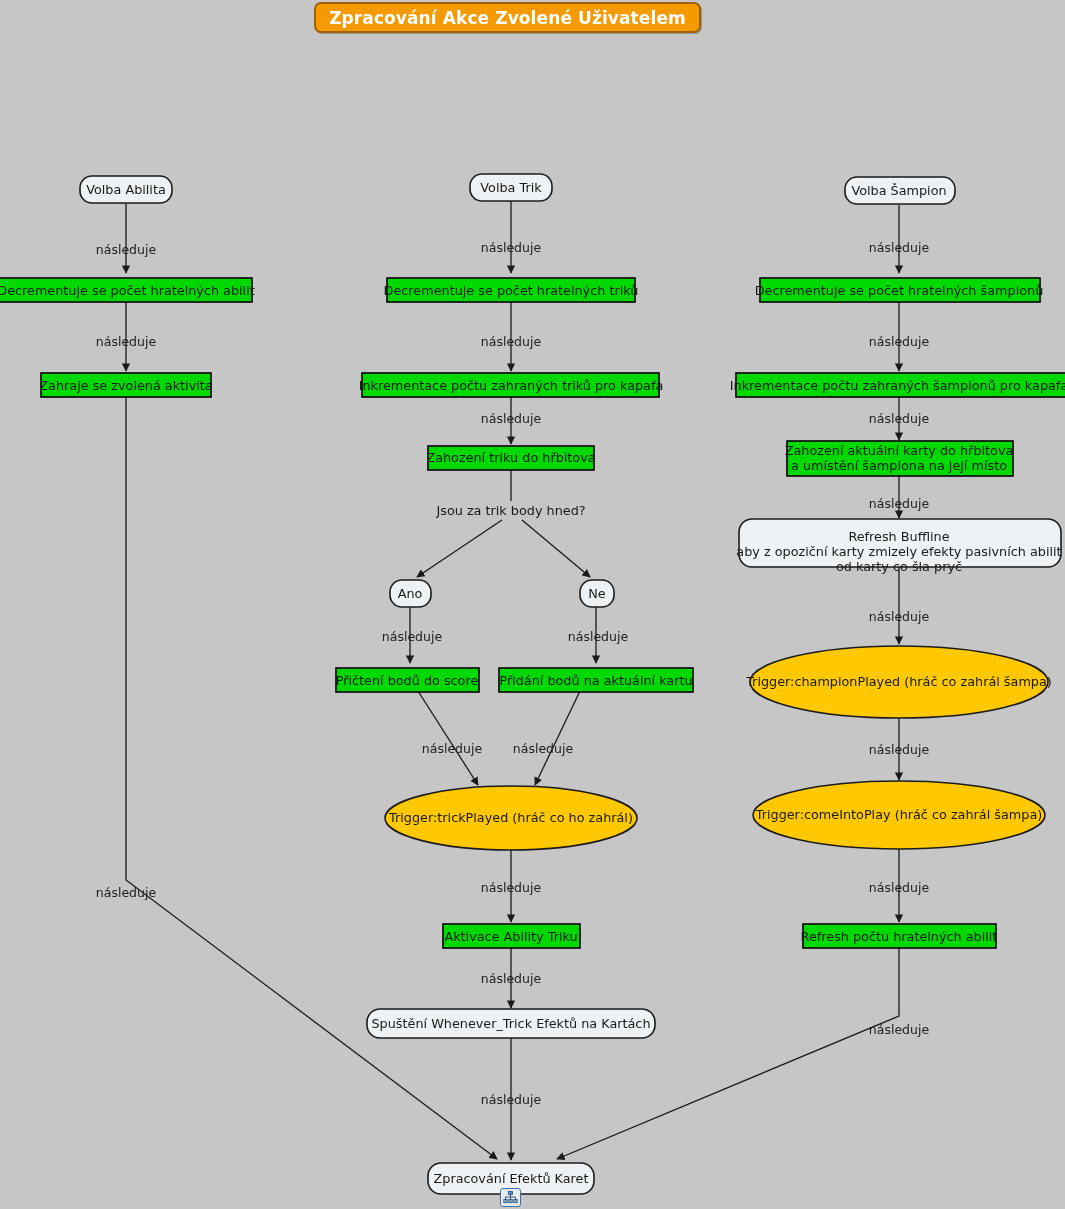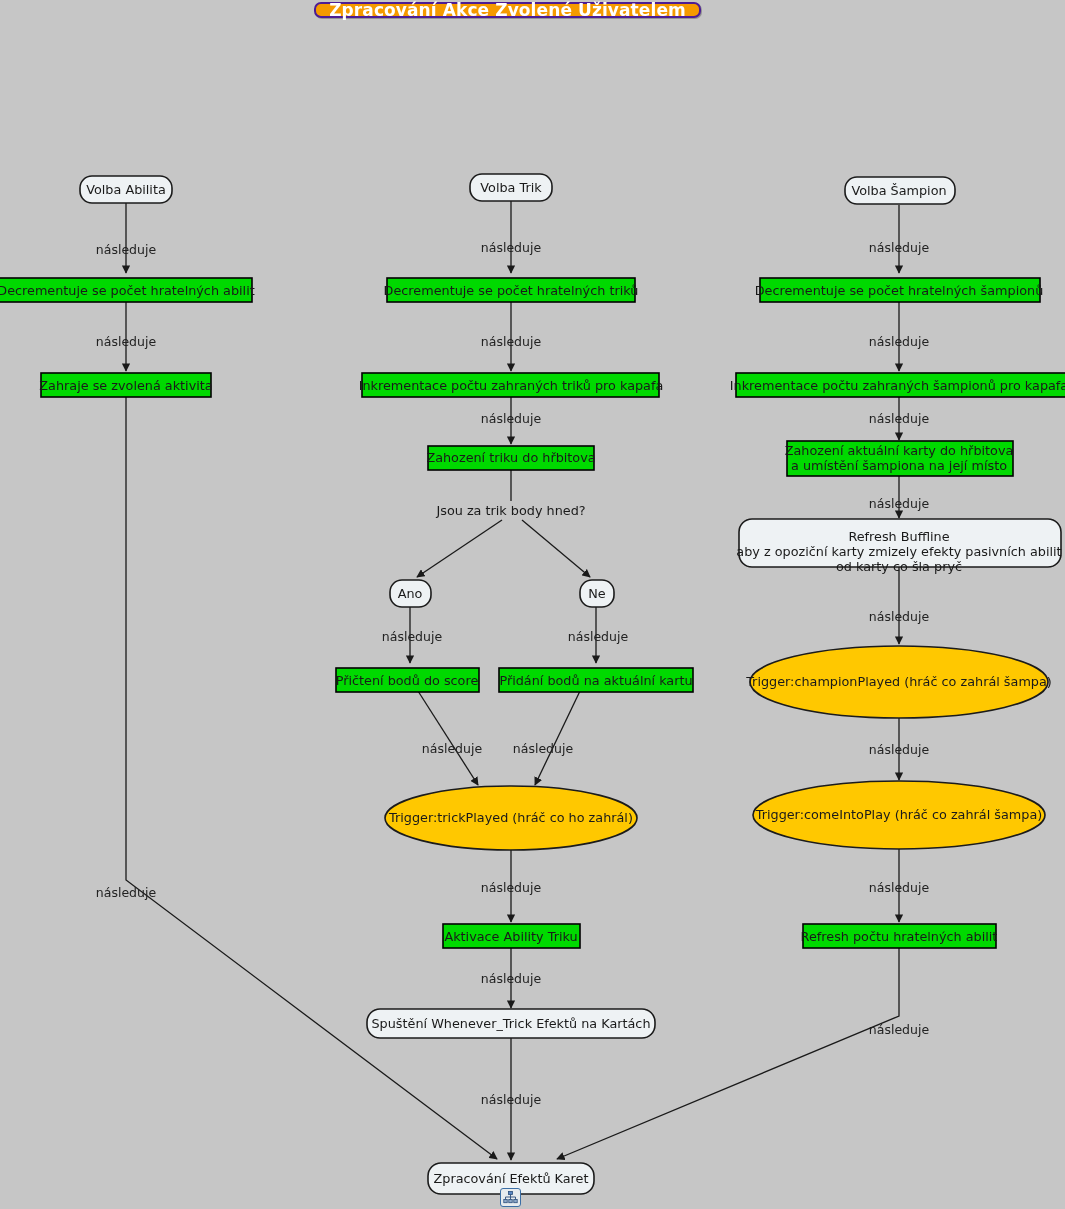--- a/index.html
+++ b/index.html
@@ -53,24 +53,24 @@
     font-size: 12.8px;
     fill: #1a1a1a;
     text-anchor: middle;
     dominant-baseline: middle;
   }
   .title-box {
     position: absolute;
     left: 314px;
     top: 2px;
     width: 387px;
-    height: 16px;
+    height: 31px;
     box-sizing: border-box;
     background: #f59a00;
-    border: 2px solid #4c1d95;
+    border: 2px solid #a16207;
     border-radius: 7px;
     display: flex;
     align-items: center;
     justify-content: center;
     box-shadow: 1px 1px 0 rgba(0,0,0,0.25);
   }
   .title-text {
     font-family: "DejaVu Sans", sans-serif;
     font-size: 17px;
     font-weight: bold;

